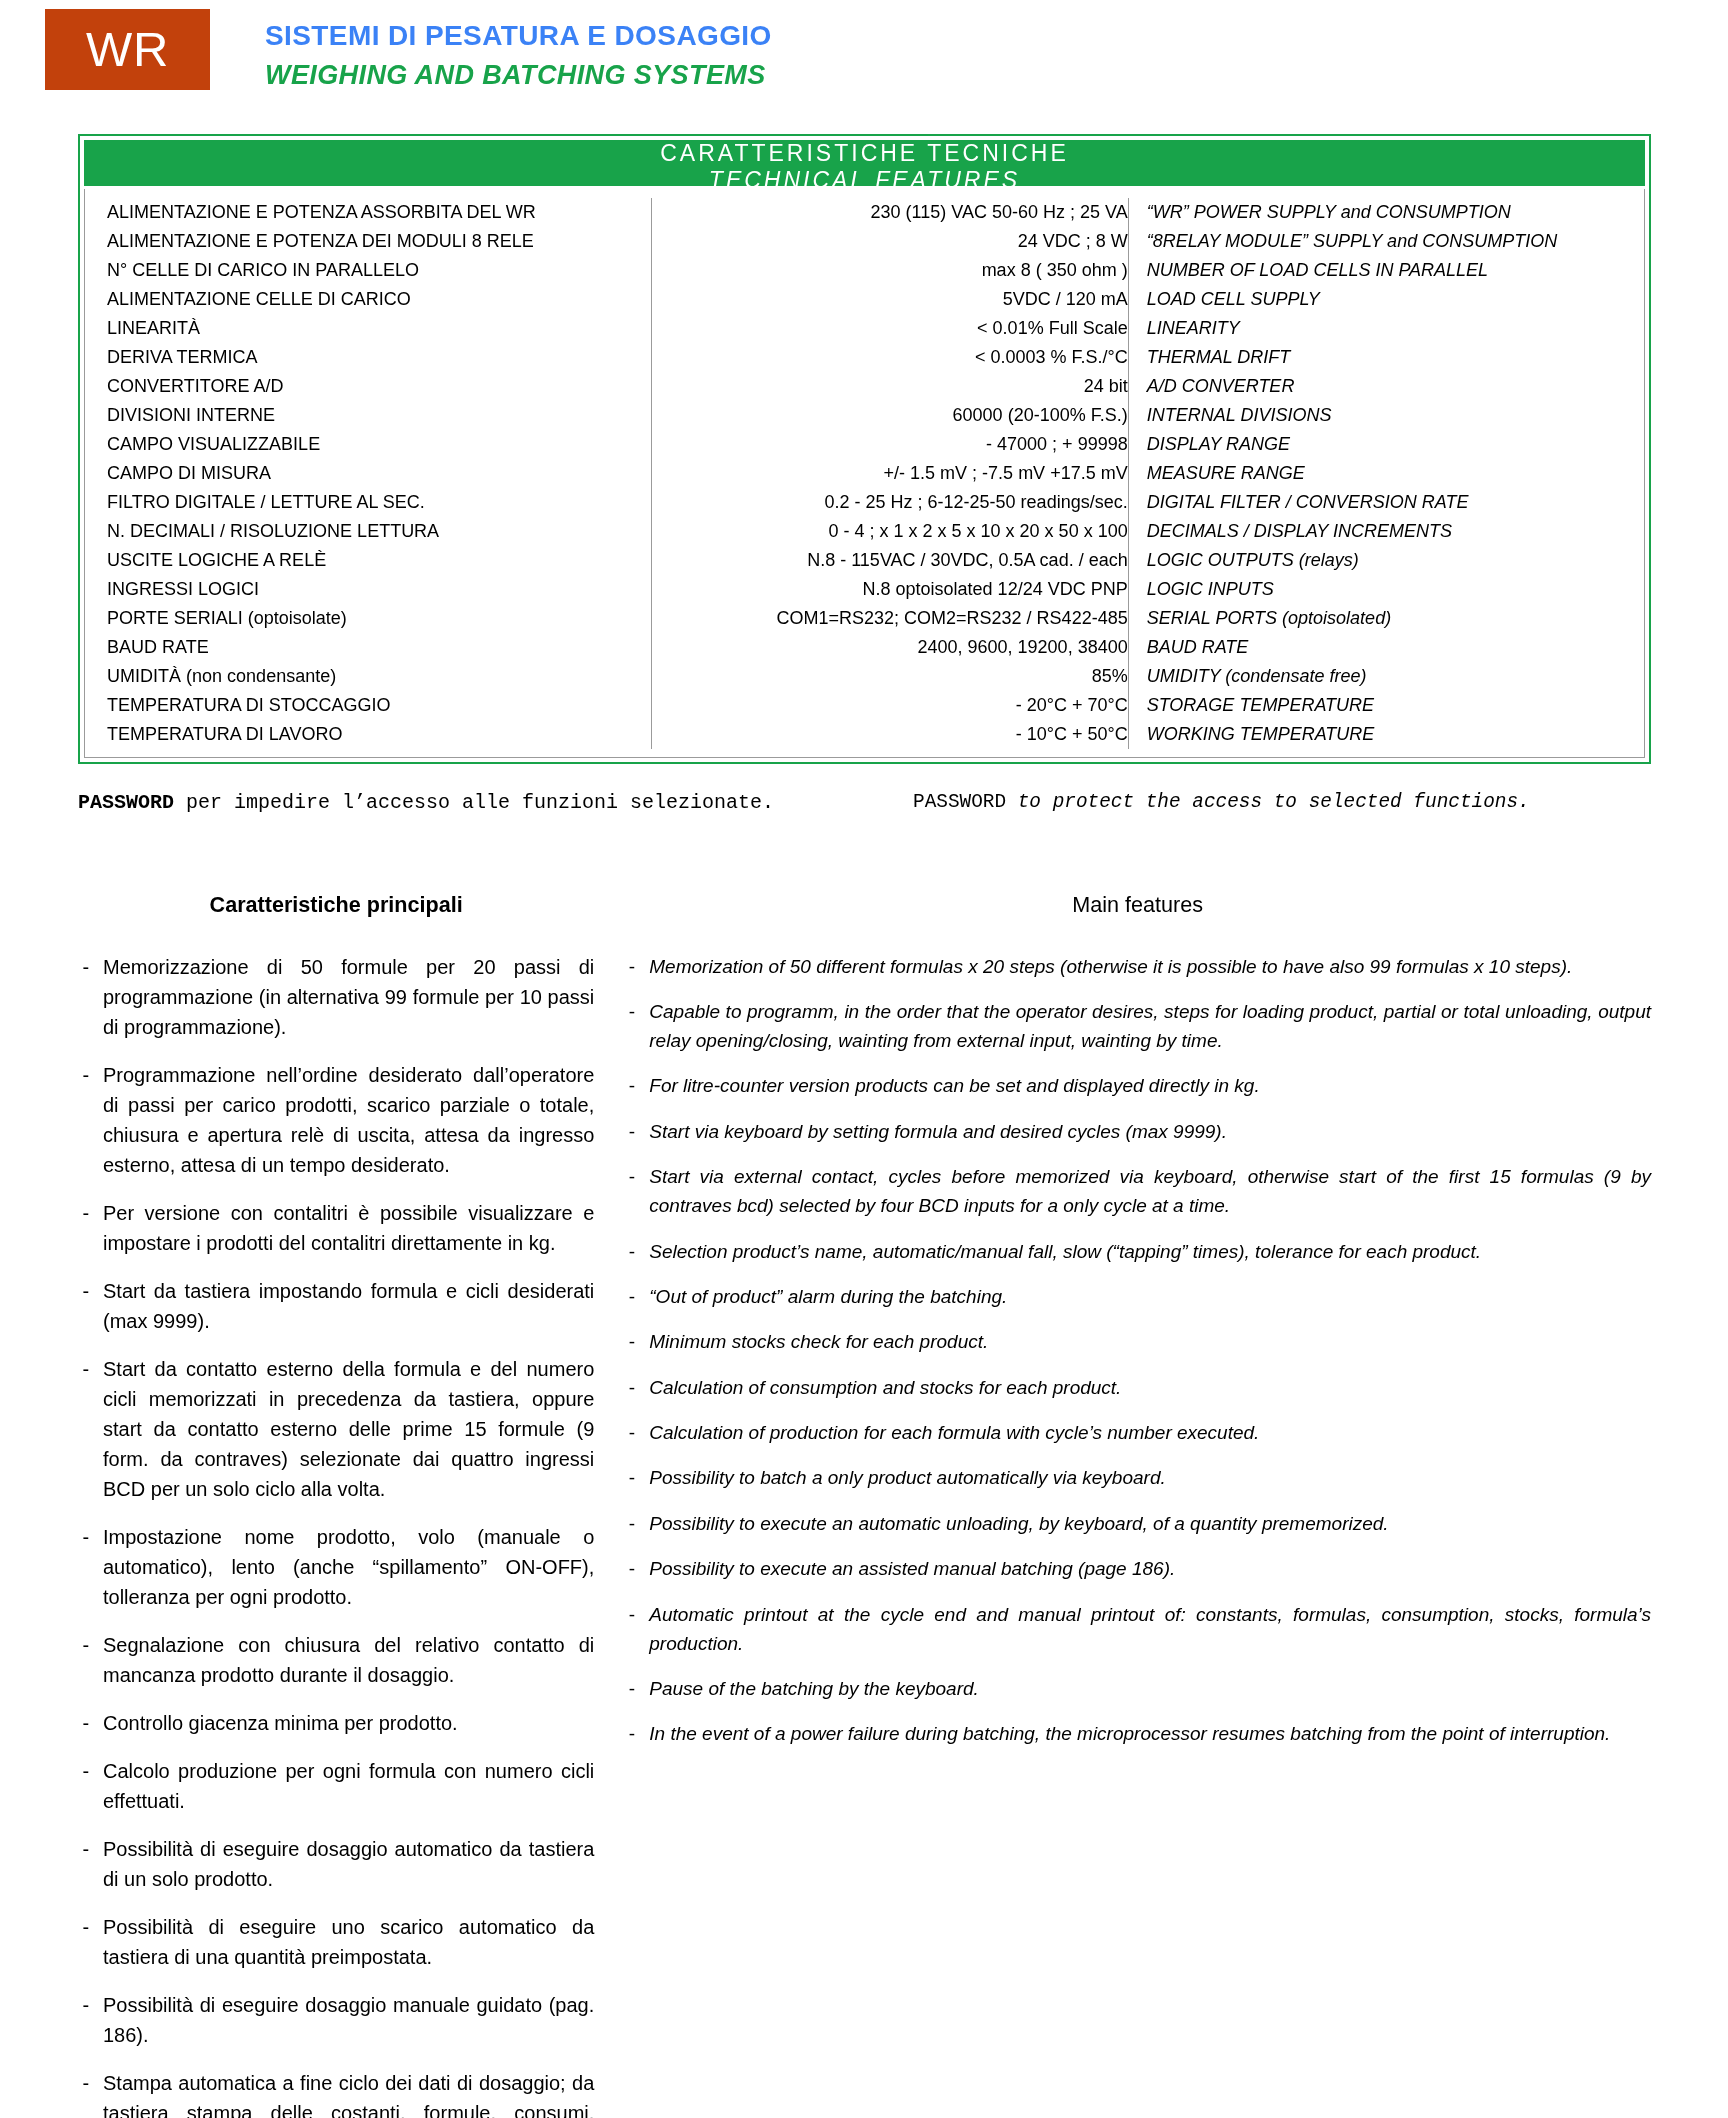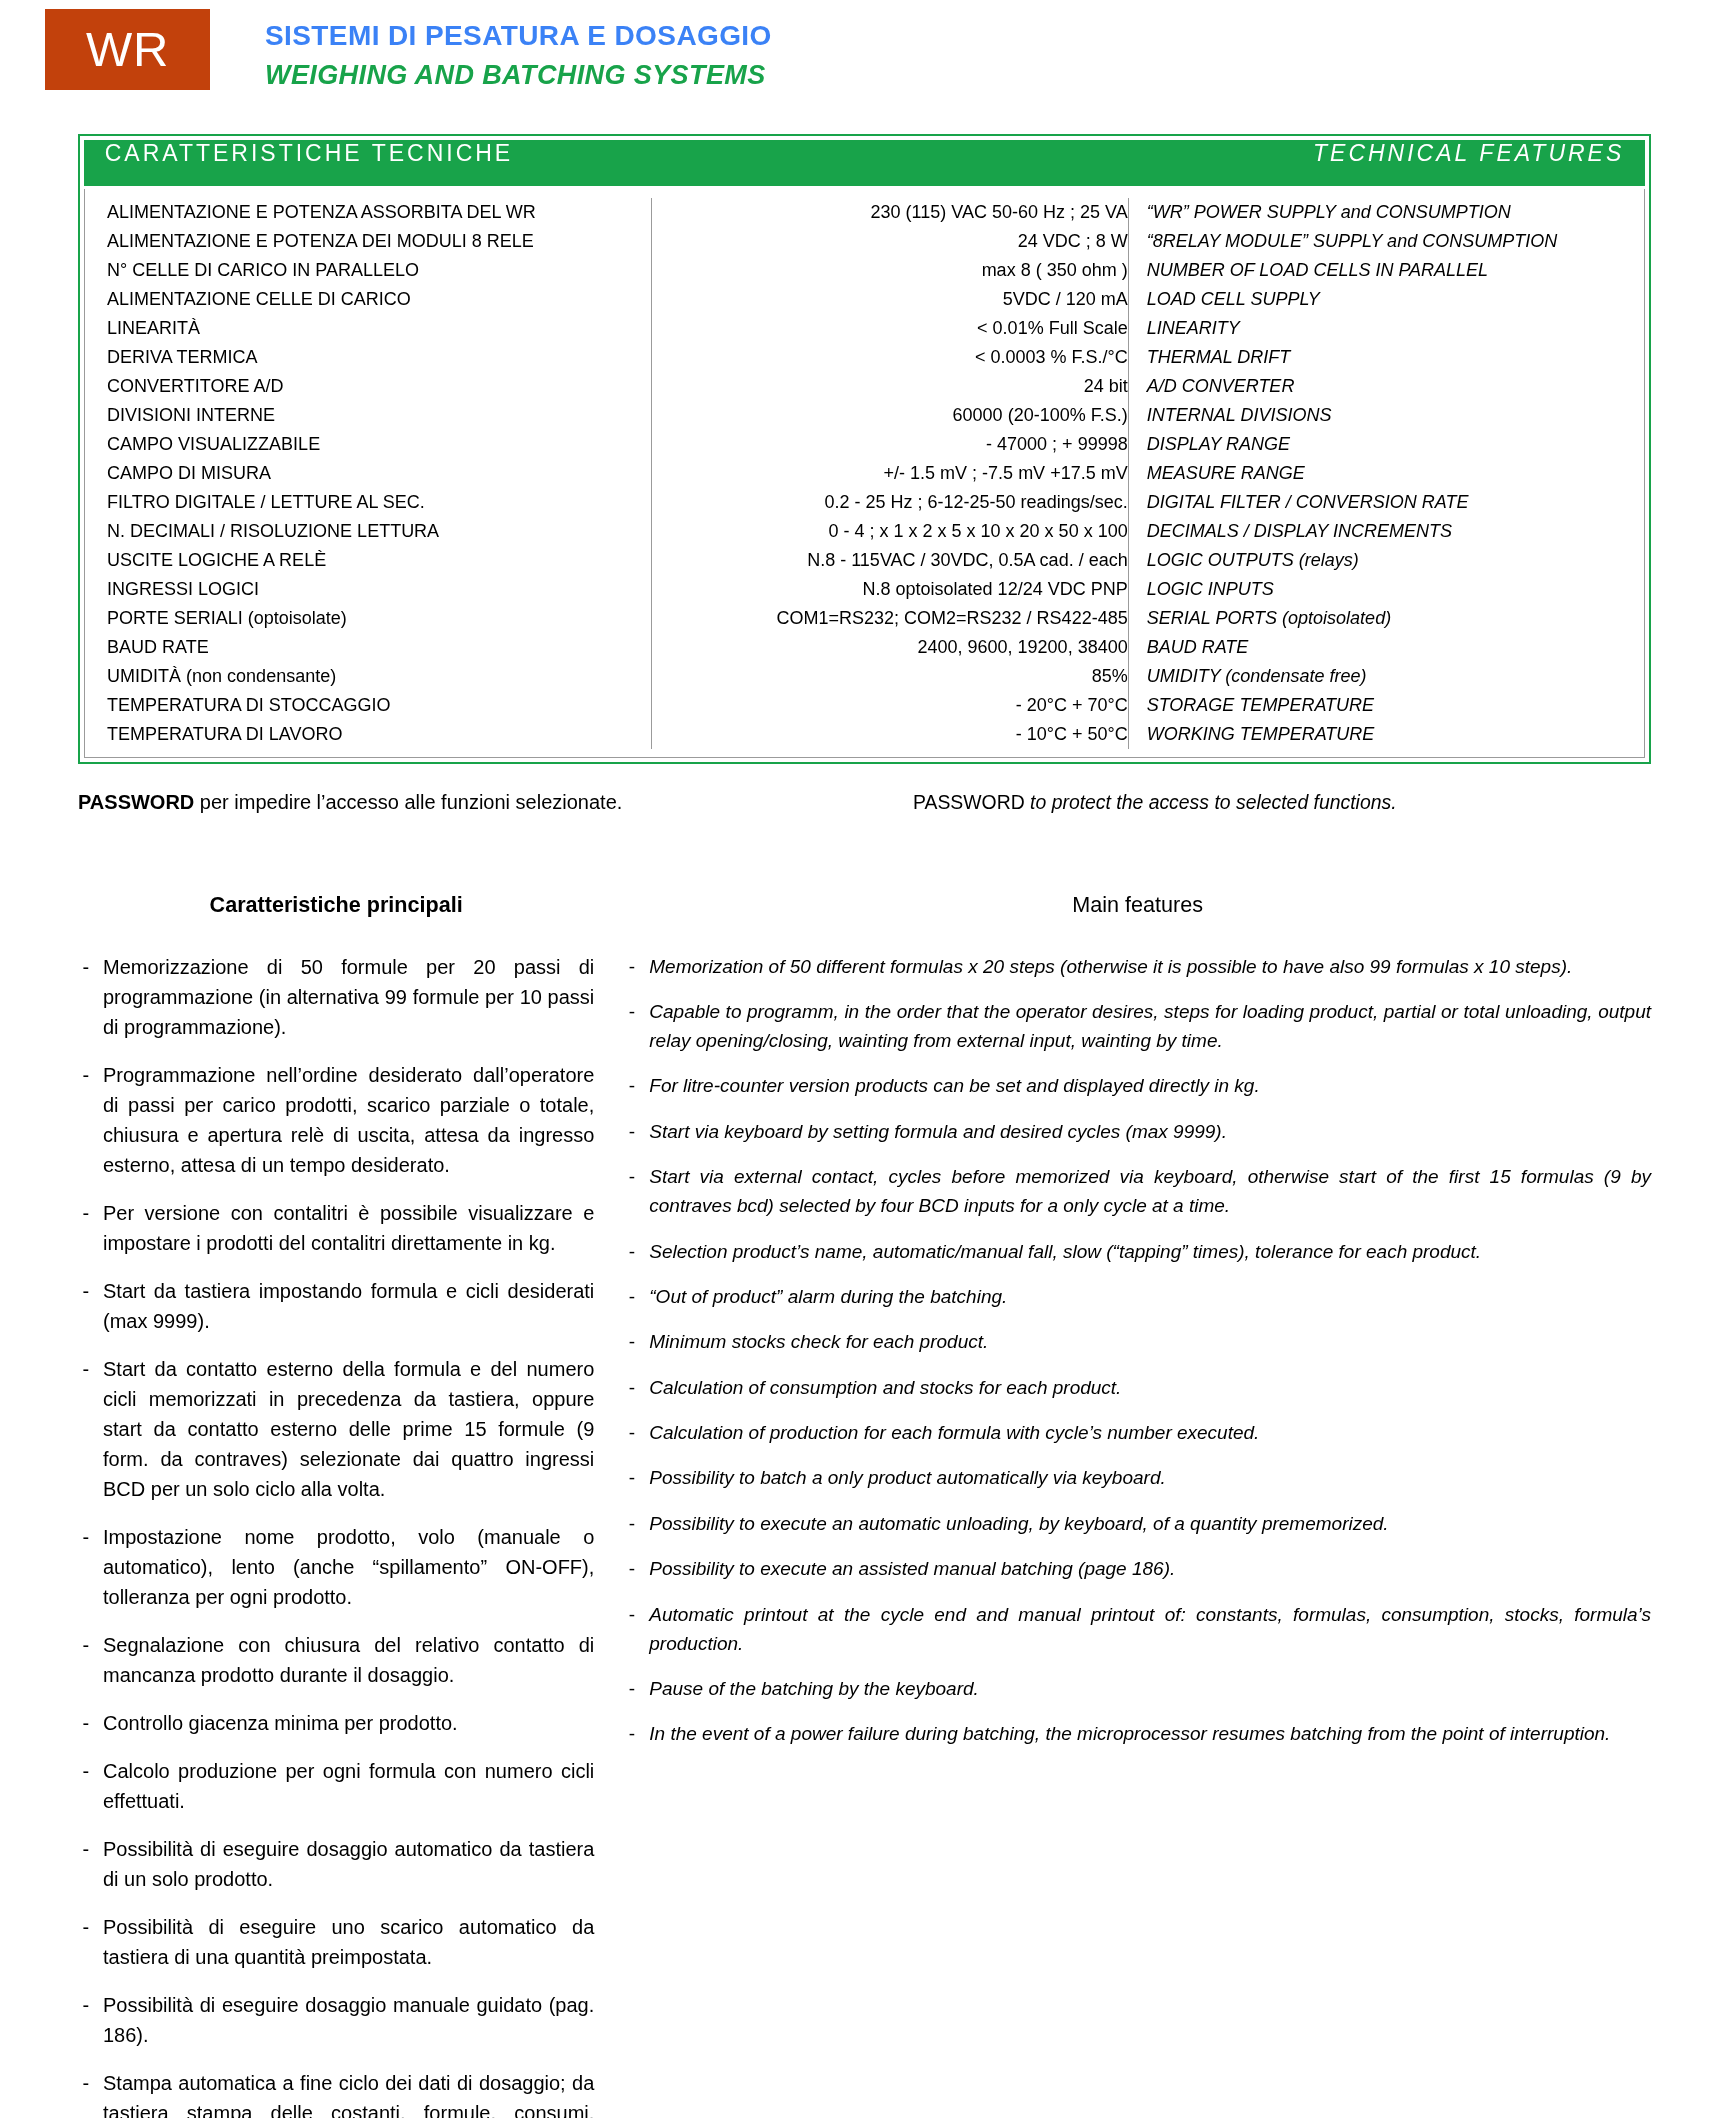--- a/index.html
+++ b/index.html
@@ -61,23 +61,24 @@
   
   .table-wrap {
     margin: 15px 78px 0 78px;
     border: 2.2px solid #18a34a;
     padding: 3.7px;
   }
   .table-head {
     background: #18a34a;
     color: #ffffff;
     display: flex;
-    align-items: flex-start;
+    align-items: center;
     height: 46px;
     padding: 0 21px;
+    flex-direction: column;
   }
   .table-head .th-it {
     font-size: 23px;
     letter-spacing: 3px;
     flex: 1 1 auto;
   }
   .table-head .th-en {
     font-size: 23px;
     letter-spacing: 3px;
     font-style: italic;
@@ -108,20 +109,21 @@
     font-size: 18px;
     line-height: 29px;
     white-space: nowrap;
   }
   .col-en .row-line { font-style: italic; }
 
   
   .password-row {
     margin: 27px 78px 0 78px;
     display: flex;
+    font-family: Liberation Mono, monospace;
   }
   .password-it {
     width: 835px;
     font-size: 20px;
   }
   .password-it b { font-weight: bold; }
   .password-en {
     flex: 1 1 auto;
     font-size: 19.4px;
   }

